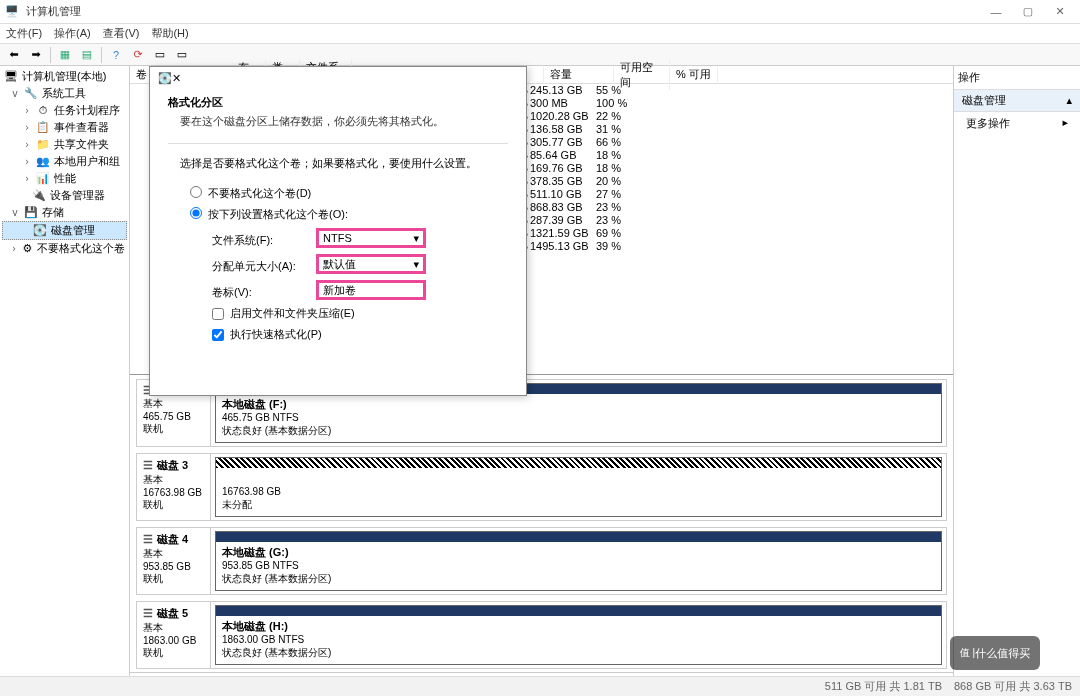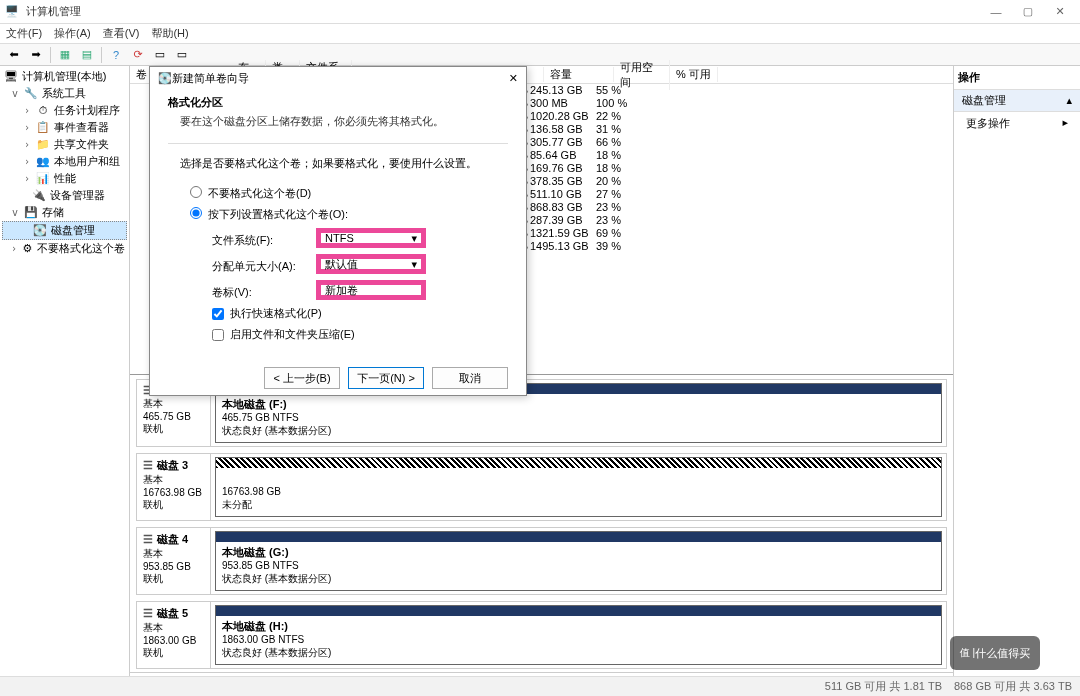--- a/index.html
+++ b/index.html
@@ -26,36 +26,36 @@
 .disk-info{width:74px;border-right:1px solid #ccc;padding:4px 6px;font-size:10px;background:#fff}
 .disk-info b{display:flex;align-items:center;gap:4px}
 .disk-bars{flex:1;display:flex;padding:3px}
 .partition{flex:1;border:1px solid #666;margin:0 1px;display:flex;flex-direction:column}
 .partition .pbar{height:10px;background:#203864}
 .partition.unalloc .pbar{background:#000;background-image:repeating-linear-gradient(45deg,#000,#000 2px,#fff 2px,#fff 4px)}
 .partition .ptxt{padding:4px 6px;font-size:10px;line-height:13px}
 .legend{display:flex;gap:16px;padding:4px 8px;border-top:1px solid #ccc;font-size:10px;align-items:center}
 .sw{width:10px;height:10px;display:inline-block;margin-right:4px;border:1px solid #666}
 .right{width:126px;background:#fff}
-.right-head{padding:4px;border-bottom:1px solid #ddd;background:#fff;font-weight:700}
+.right-head{padding:4px;border-bottom:1px solid #ddd;background:#fff;font-weight:400}
 .right-sub{background:#e8f0fa;padding:3px 8px;border-bottom:1px solid #ddd;display:flex;justify-content:space-between;align-items:center}
 .right-item{padding:4px 12px;display:flex;justify-content:space-between}
 .dialog{position:absolute;left:149px;top:66px;width:378px;height:330px;background:#fff;border:1px solid #888;box-shadow:2px 2px 8px rgba(0,0,0,.2);z-index:10}
 .dlg-title{height:22px;display:flex;align-items:center;padding:0 8px}
 .dlg-title .t{flex:1}
 .dlg-body{padding:6px 18px;height:calc(100% - 22px);display:flex;flex-direction:column}
 .dlg-body h4{font-size:11px;font-weight:700;margin-bottom:4px}
 .dlg-body .desc{font-size:11px;color:#333;margin-bottom:12px;padding-left:12px}
 .dlg-body hr{border:none;border-top:1px solid #ddd;margin:2px 0 12px}
 .dlg-body .hint{font-size:11px;margin-bottom:12px;padding-left:12px}
 .radio-row{display:flex;align-items:flex-start;gap:6px;padding:3px 0 3px 22px}
 input[type=radio],input[type=checkbox]{width:12px;height:12px}
 .frm-row{display:flex;align-items:flex-end;padding:3px 0 3px 44px;gap:8px}
 .frm-row label{width:96px}
-.frm-row .inp{width:110px;height:20px;border:5px solid #ec4899;padding:3px 4px;display:flex;align-items:center;justify-content:space-between}
+.frm-row .inp{width:110px;height:20px;border:3px solid #ec4899;padding:3px 4px;display:flex;align-items:center;justify-content:space-between}
 .chk-row{display:flex;align-items:center;gap:6px;padding:3px 0 3px 44px}
 .dlg-btns{display:flex;justify-content:flex-end;gap:8px;padding:12px 0 0;margin-top:auto}
 .dlg-btn{min-width:76px;height:22px;border:1px solid #aaa;background:#fdfdfd;display:flex;align-items:center;justify-content:center}
 .dlg-btn.def{border:1px solid #0078d4}
 .right-data{flex:1;padding-left:6px}
 .right-data .dr{display:flex;height:13px}
 .footer{position:absolute;bottom:0;left:0;right:0;height:20px;background:#f2f2f2;border-top:1px solid #ddd;display:flex;align-items:center;justify-content:flex-end;padding:0 8px;font-size:10px;color:#666;gap:12px}
 .watermark{position:absolute;right:40px;bottom:26px;width:90px;height:34px;background:rgba(0,0,0,.55);color:#fff;border-radius:6px;display:flex;align-items:center;justify-content:center;font-size:10px}
 </style>
 </head>
@@ -280,21 +280,20 @@
     <div class="right-item">
         <span>更多操作</span>
         <span>▸</span>
       </div>
   </div>
 </div>
 
 <div class="dialog">
   <div class="dlg-title">
     <span class="tree-icon">💽</span>
-    <span class="t">新建简单卷向导</span>
     <span>✕</span>
   </div>
   <div class="dlg-body">
     <h4>格式化分区</h4>
     <div class="desc">要在这个磁盘分区上储存数据，你必须先将其格式化。</div>
     <hr>
     <div class="hint">选择是否要格式化这个卷；如果要格式化，要使用什么设置。</div>
     <div class="radio-row">
         <input type="radio" style="">
         <span>不要格式化这个卷(D)</span>
@@ -317,32 +316,27 @@
           <span>▾</span>
         </div>
       </div>
     <div class="frm-row">
         <label>卷标(V):</label>
         <div class="inp">
           <span>新加卷</span>
         </div>
       </div>
     <div class="chk-row">
+        <input type="checkbox" style="">
+        <span>启用文件和文件夹压缩(E)</span>
+      </div>
+    <div class="chk-row">
         <input type="checkbox" checked="" style="">
         <span>执行快速格式化(P)</span>
       </div>
-    <div class="chk-row">
-        <input type="checkbox" style="">
-        <span>启用文件和文件夹压缩(E)</span>
-      </div>
-    <div class="dlg-btns">
-      <div class="dlg-btn">&lt; 上一步(B)</div>
-      <div class="dlg-btn def">下一页(N) &gt;</div>
-      <div class="dlg-btn">取消</div>
-    </div>
   </div>
 </div>
 
 <div class="watermark">值 | <span>什么值得买</span></div>
 
 <div class="footer">
   <span>511 GB 可用   共 1.81 TB</span>
   <span>868 GB 可用   共 3.63 TB</span>
 </div>
 

